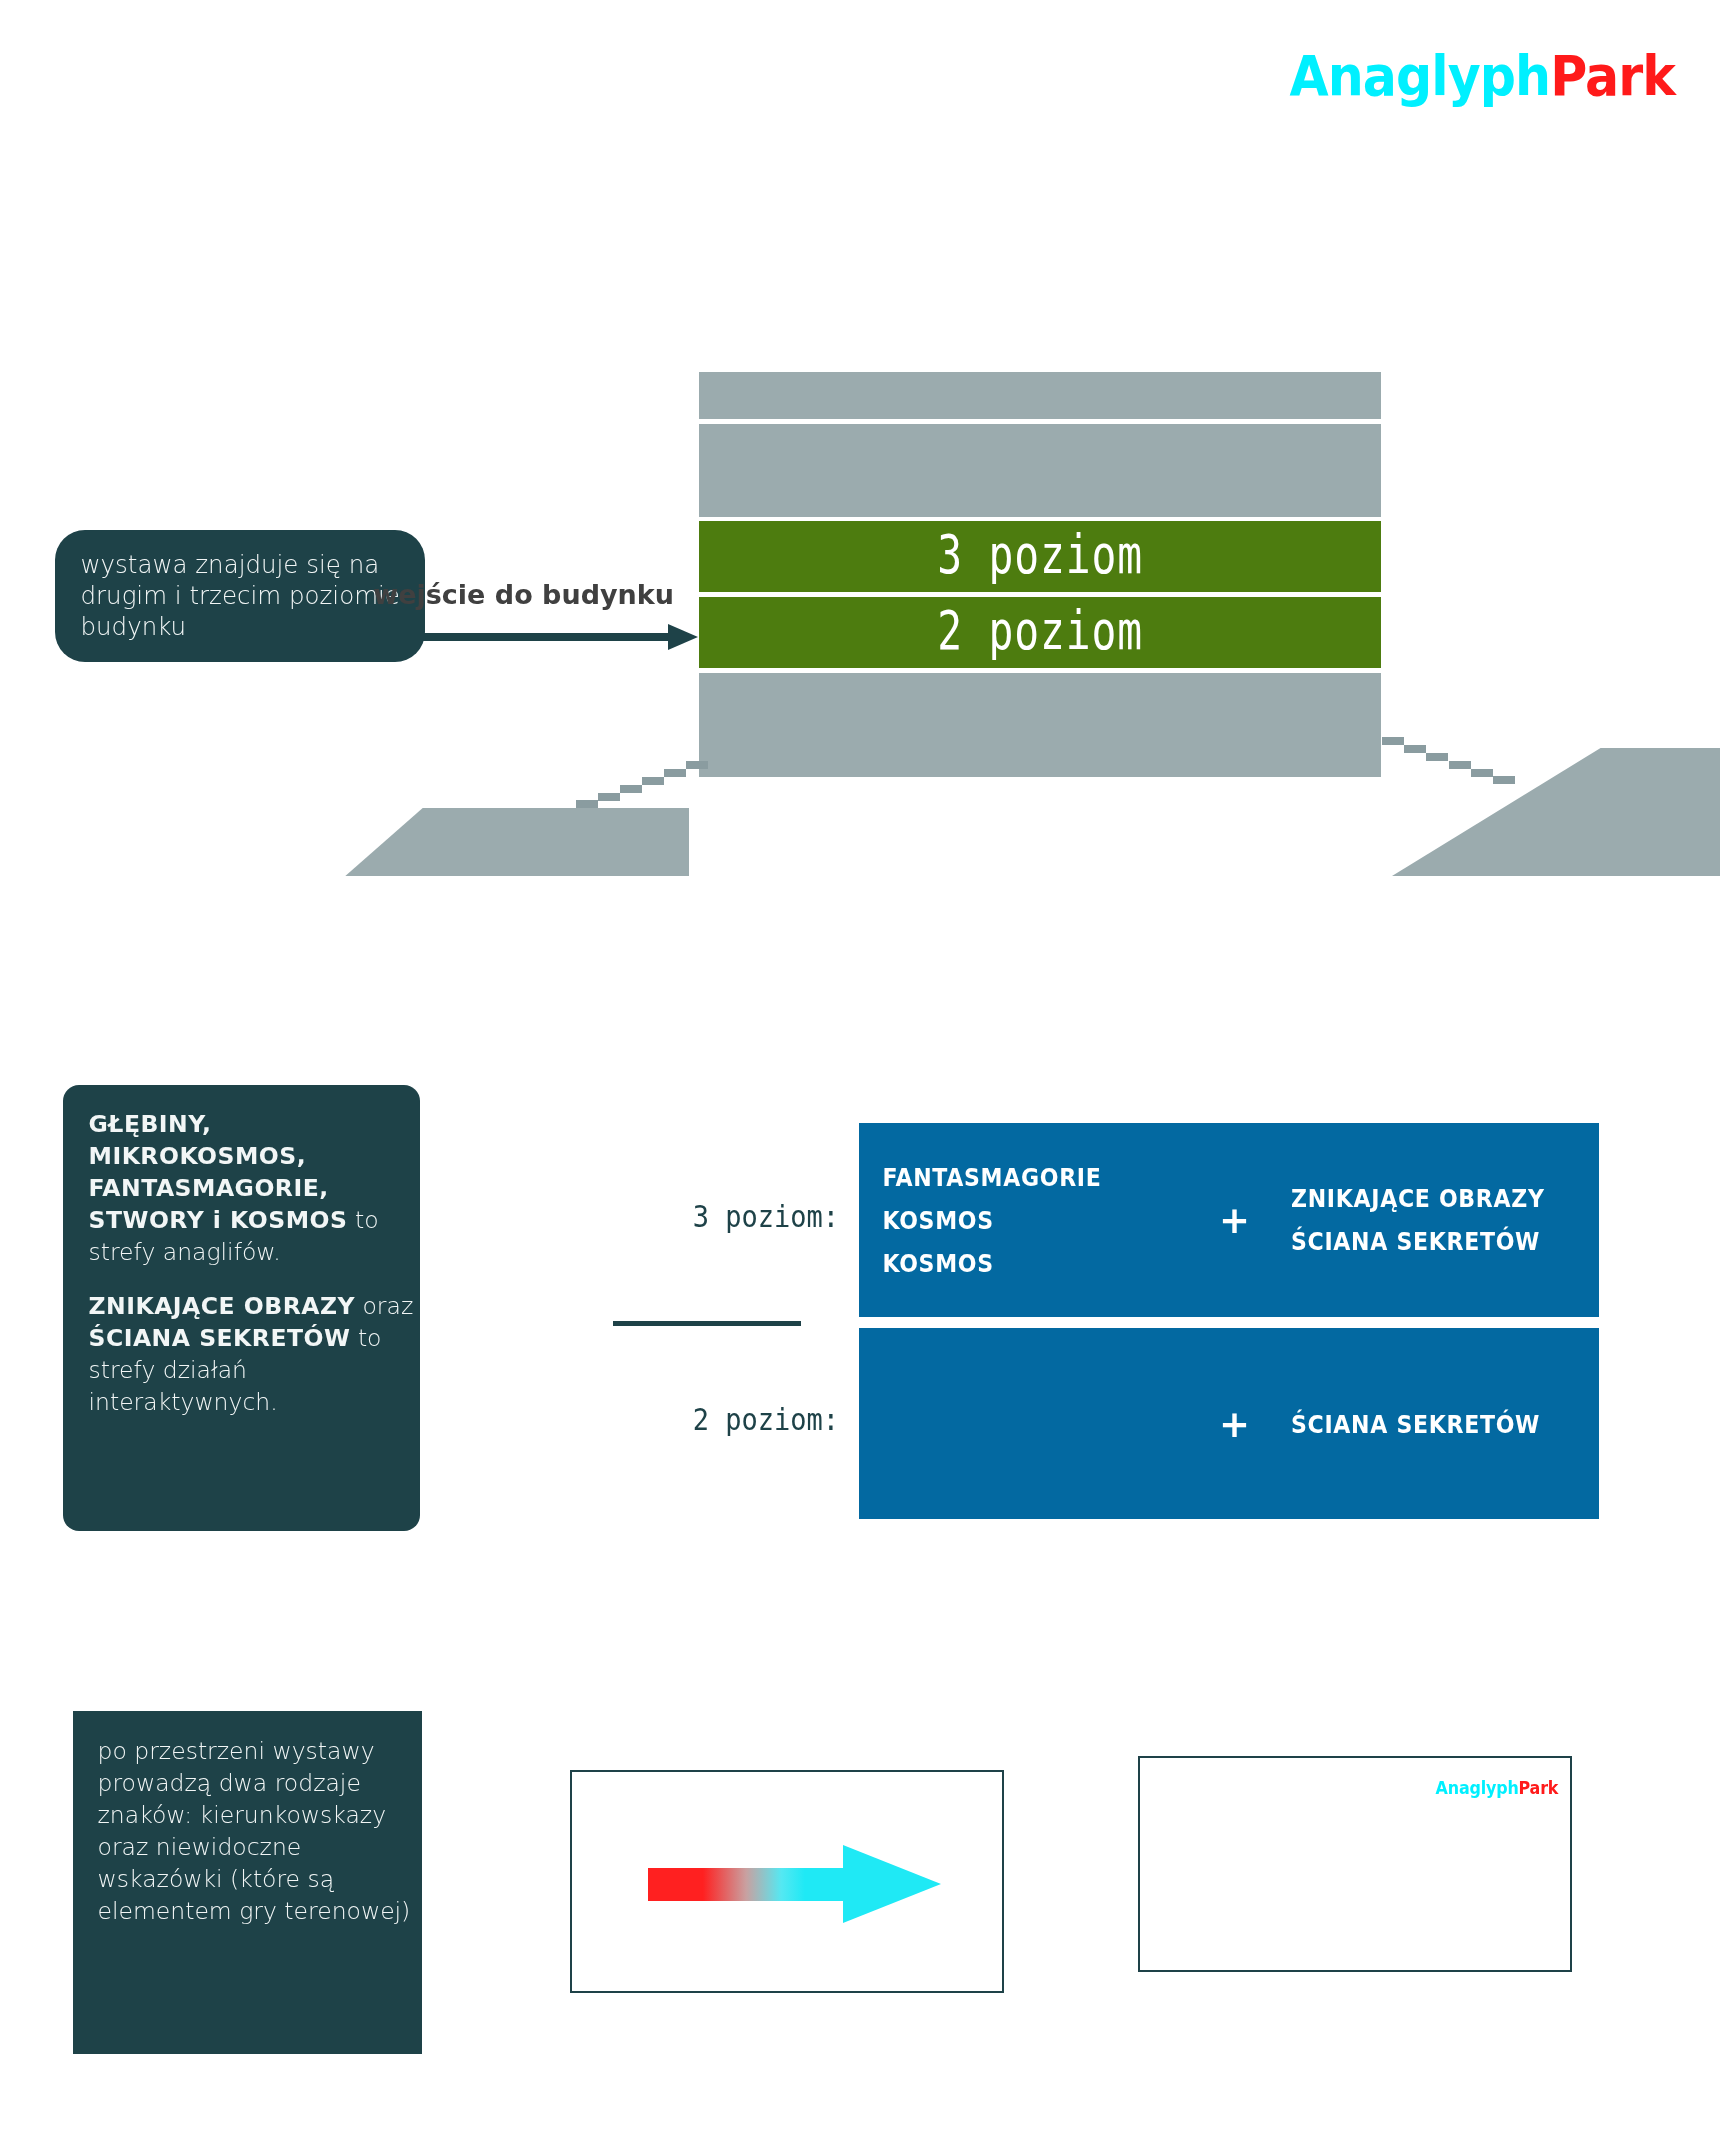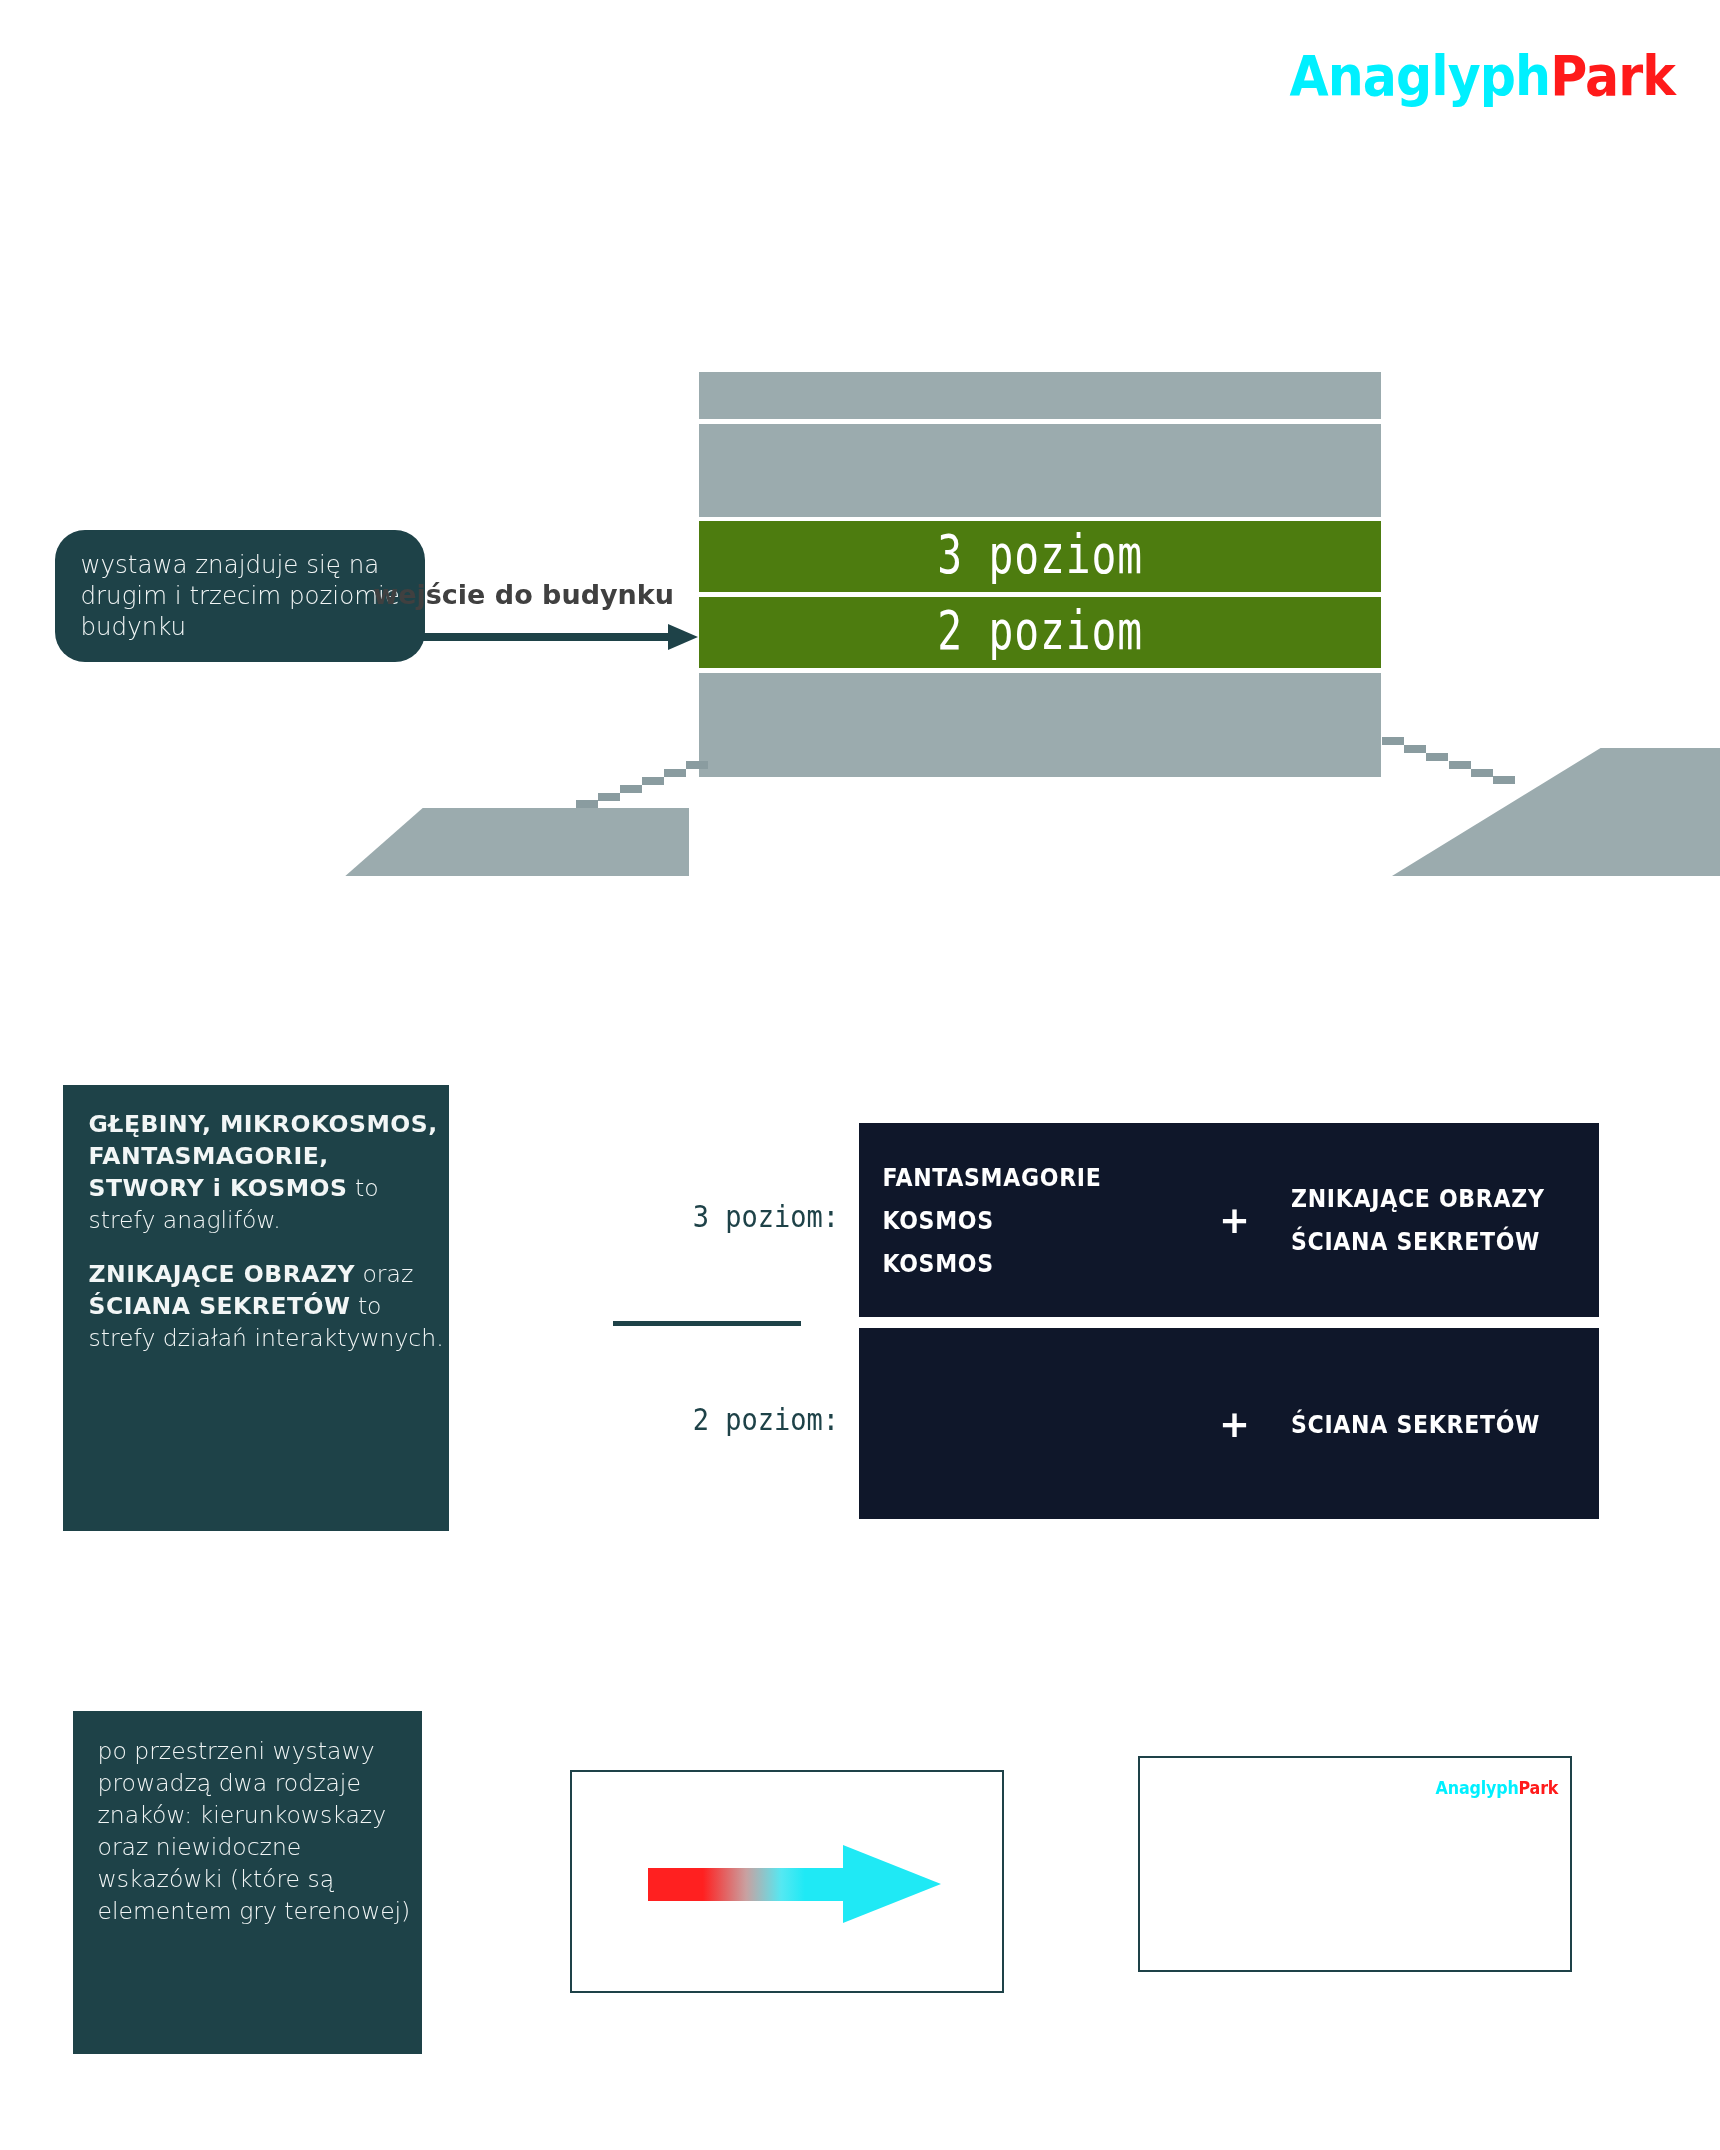--- a/index.html
+++ b/index.html
@@ -30,23 +30,23 @@
   }
 
   
   #note-building{
     top:530px;left:55px;width:370px;height:132px;
     padding:18.6px 0 0 25.5px;
     font-size:24.5px;line-height:31px;border-radius:30px;
   }
   
   #note-zones{
-    top:1085px;left:63px;width:386px;height:446px;
+    top:1085px;left:63px;width:357px;height:446px;
     padding:22.6px 0 0 25.5px;
-    font-size:23.5px;line-height:32px;
+    font-size:23.5px;line-height:32px;border-radius:16px;
   }
   #note-zones .b{font-weight:700;letter-spacing:0.5px;}
   #note-zones .gap{display:block;height:22.6px;}
   
   #note-signs{
     top:1711px;left:73px;width:349px;height:343px;
     padding:23.5px 0 0 24.5px;
     font-size:23.5px;line-height:32px;
   }
 
@@ -106,21 +106,21 @@
     position:absolute;left:0;width:226px;
     font-family:"DejaVu Sans Mono", monospace;
     font-weight:400;font-size:30px;color:#1E4248;letter-spacing:0px;
     white-space:nowrap;text-align:right;
     transform:scaleX(0.9);transform-origin:right center;
   }
   #lvl-row-3 .lvl-key{top:76px;}
   #lvl-row-2 .lvl-key{top:74px;}
   .lvl-cell{
     position:absolute;left:246px;right:0;top:0;bottom:0;
-    background:#0f172a;color:#FFFFFF;
+    background:#0369a1;color:#FFFFFF;
   }
   .lvl-items{
     position:absolute;left:23.5px;top:50%;transform:translateY(-50%);
     font-family:"DejaVu Sans Condensed","DejaVu Sans", sans-serif;
     font-weight:700;font-size:24.5px;line-height:43px;letter-spacing:0.7px;
     white-space:nowrap;
   }
   .lvl-plus{
     position:absolute;left:360px;top:50%;transform:translateY(-50%);
     font-family:"DejaVu Sans", sans-serif;font-weight:700;font-size:37px;line-height:1;

